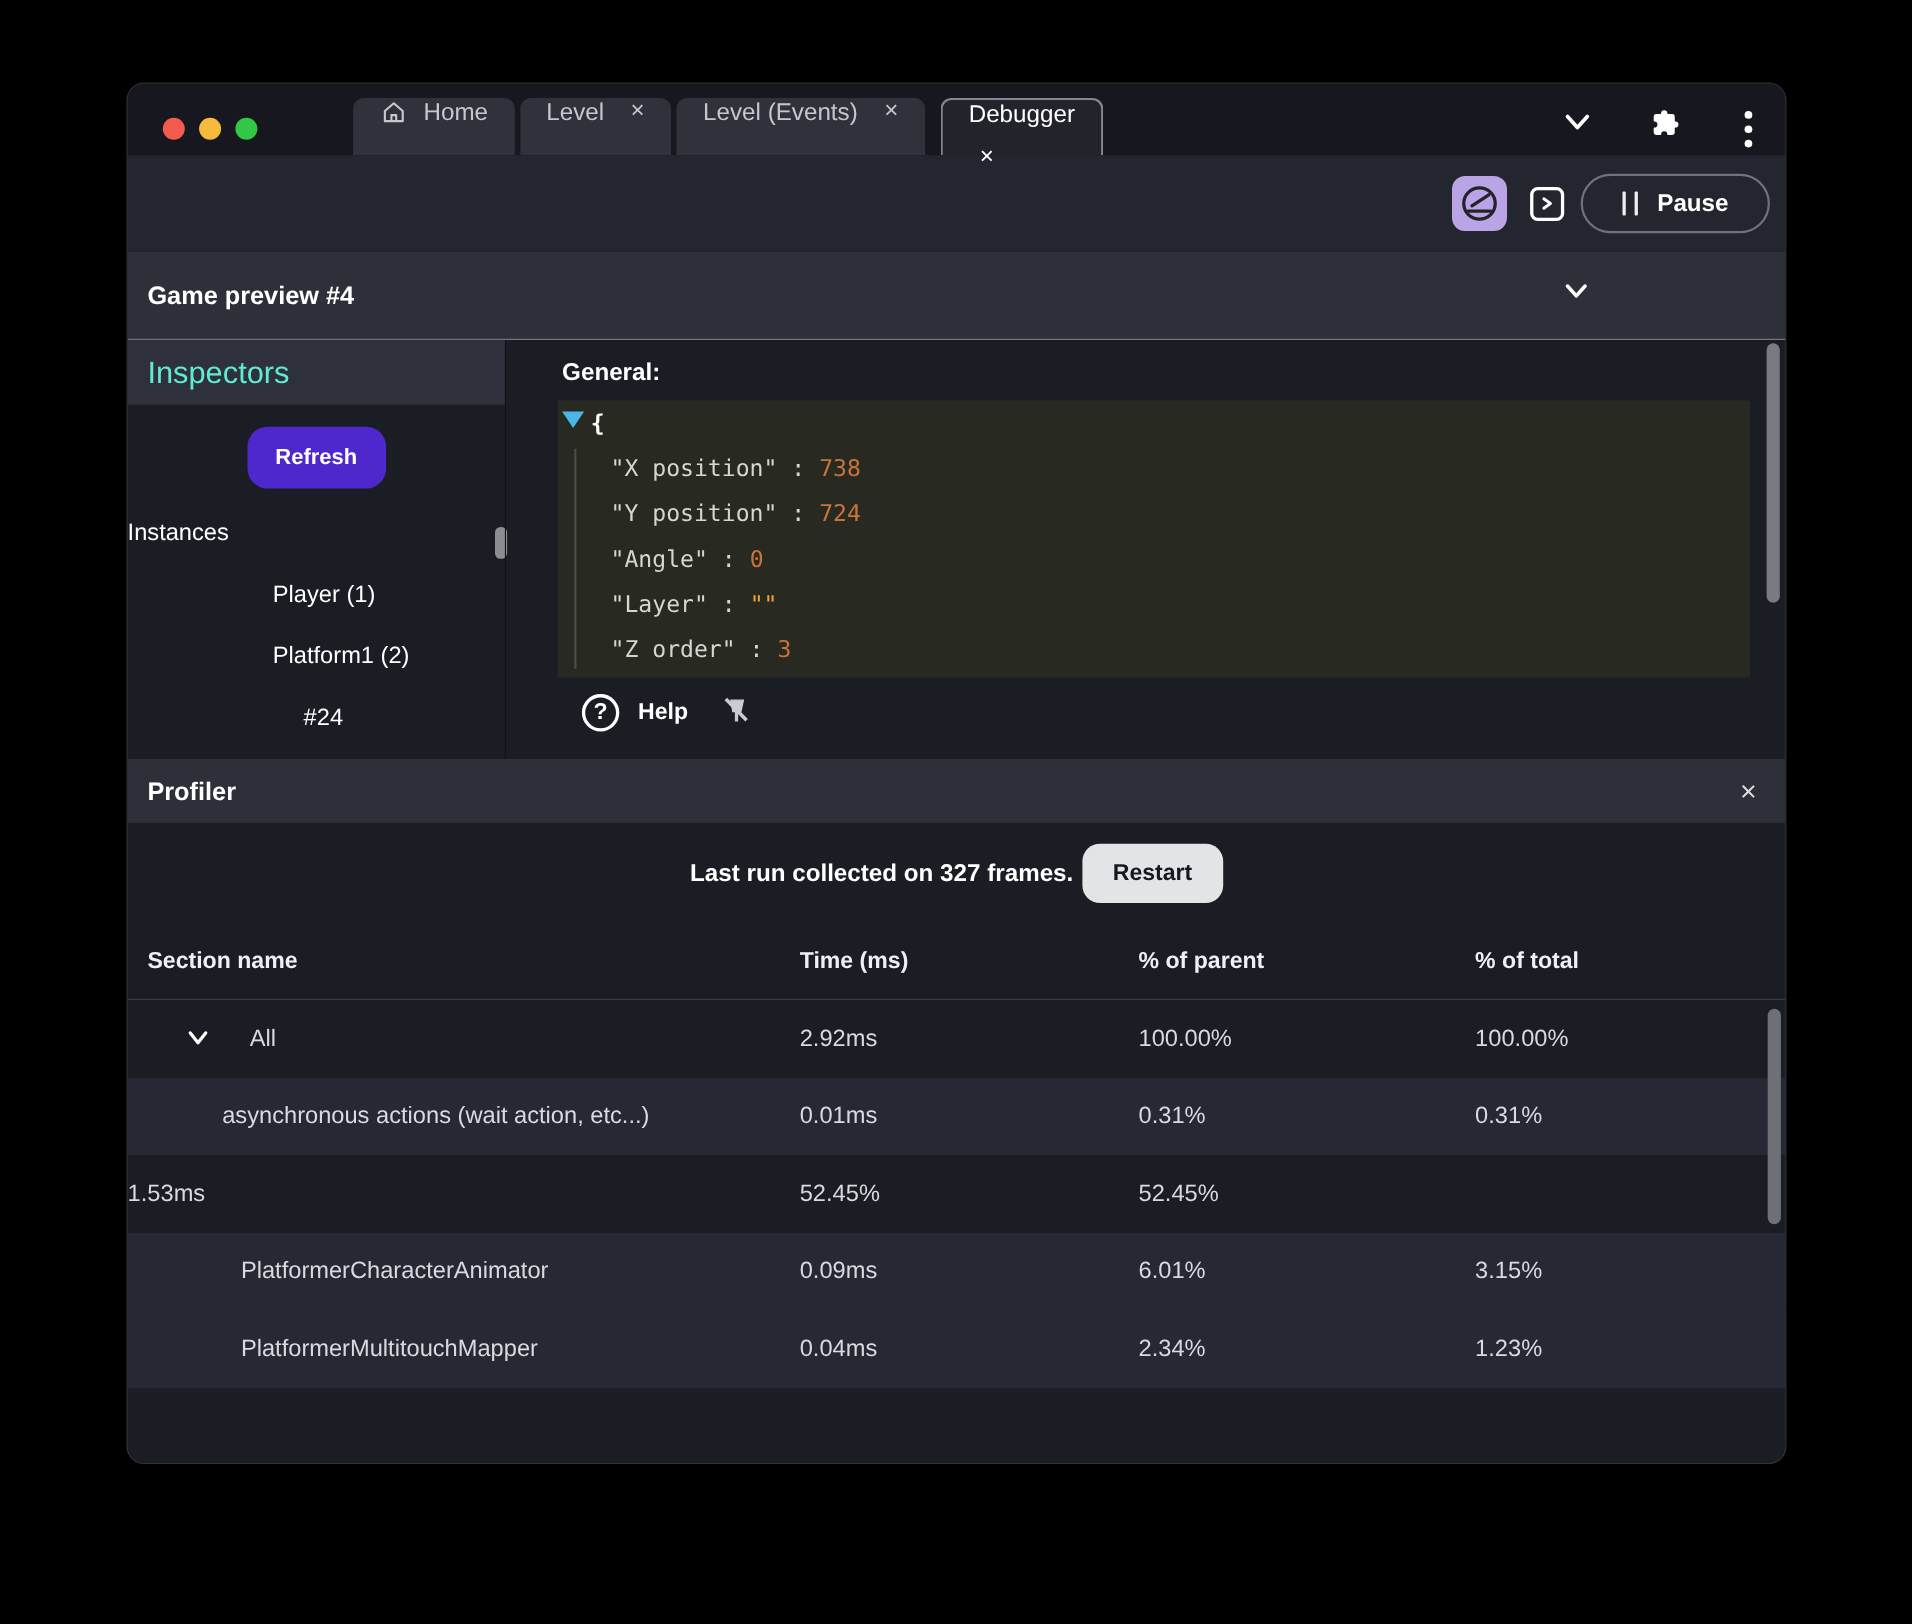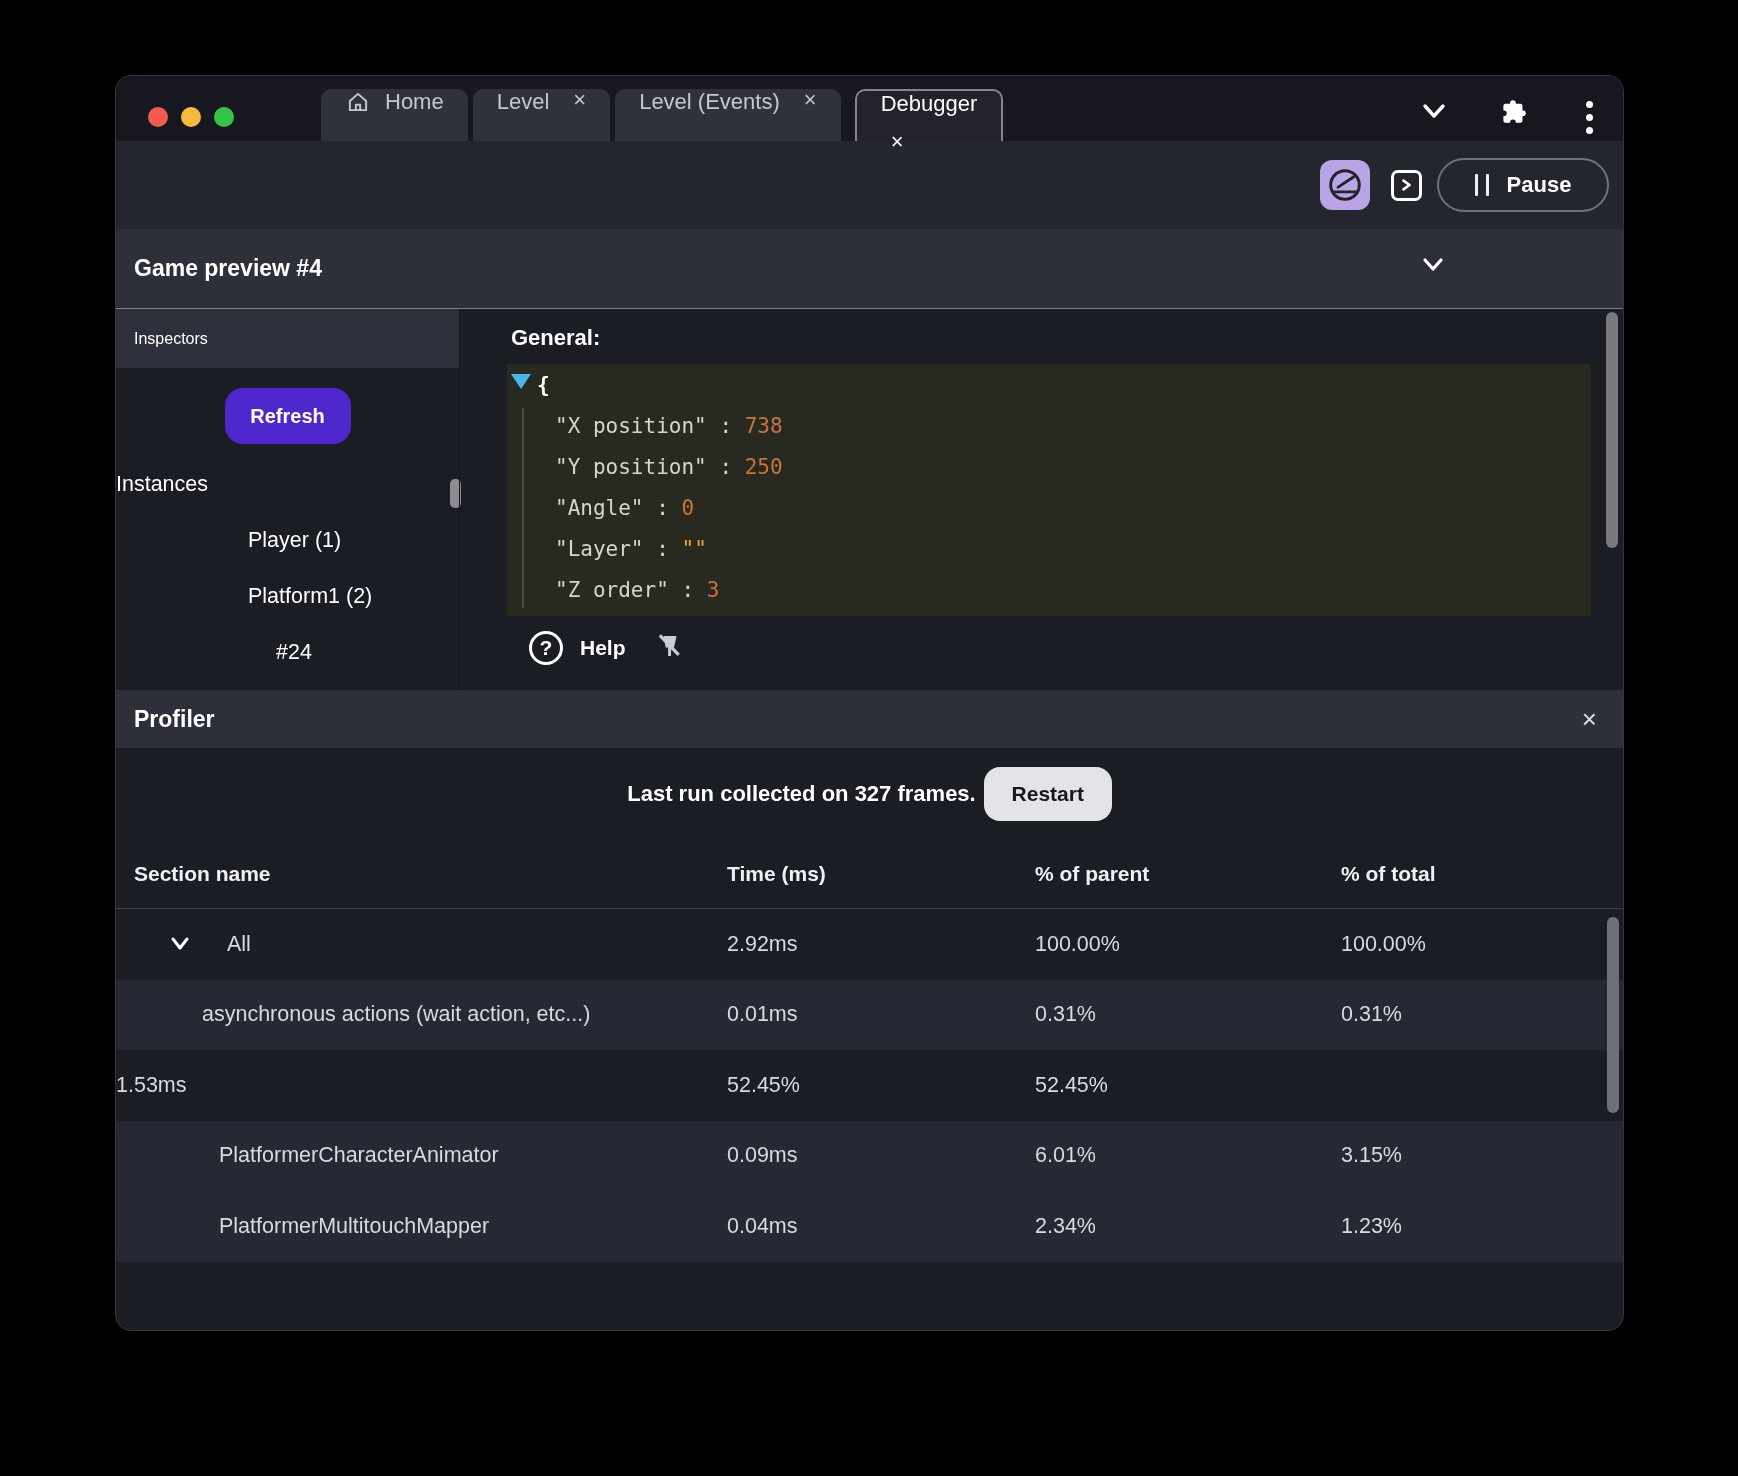--- a/index.html
+++ b/index.html
@@ -45,21 +45,21 @@
   .pause-bars{display:flex;gap:8px;}
   .pause-bars i{width:3px;height:22px;background:#eceef2;display:block;border-radius:1px;}
 
   
   .preview-header{height:80px;background:var(--header_bg);border-bottom:1px solid #7e8089;display:flex;align-items:center;padding-left:18px;position:relative;color:#fff;font-size:23px;font-weight:600;}
   .preview-chevron{position:absolute;right:178px;top:28px;cursor:pointer;}
 
   
   .content-row{display:flex;height:381px;}
   .inspectors{width:343px;position:relative;flex:none;}
-  .insp-header{height:59px;background:var(--subheader_bg);display:flex;align-items:center;padding-left:18px;color:#ffffff;font-size:16px;}
+  .insp-header{height:59px;background:var(--subheader_bg);display:flex;align-items:center;padding-left:18px;color:#5eead4;font-size:28px;}
   .refresh-btn{display:block;margin:20px auto 0;width:126px;height:56px;border-radius:18px;border:none;background:var(--accent);color:#fff;font-weight:bold;font-size:20px;cursor:pointer;font-family:inherit;}
   .tree-item{height:56px;line-height:56px;color:#fff;font-size:21.5px;cursor:pointer;white-space:nowrap;}
   .tree-item.lvl0{margin-top:12px;}
   .tree-item.lvl1{padding-left:132px;}
   .tree-item.lvl2{padding-left:160px;}
   .insp-scrollthumb{position:absolute;right:-2px;top:170px;width:11px;height:29px;border-radius:5px;background:#8c8d92;}
 
   .general{flex:1;position:relative;border-left:1px solid #121318;}
   .general-title{padding:16px 0 0 51px;color:#fff;font-size:22px;font-weight:600;}
   .json-box{margin:13px 32px 0 47px;height:252px;background:var(--json_bg);position:relative;font-family:"DejaVu Sans Mono",monospace;font-size:21px;color:var(--json_key);}
@@ -200,21 +200,21 @@
       <div class="general-title">General:</div>
       <div class="json-box">
         <span class="json-tri"></span>
         <span class="json-guide"></span>
         <div class="json-code">
           <div class="brace">{</div>
           <div class="json-line">
             <span class="k">"X position"</span> <span>:</span> <span class="num">738</span>
           </div>
           <div class="json-line">
-            <span class="k">"Y position"</span> <span>:</span> <span class="num">250</span>
+            <span class="k">"Y position"</span> <span>:</span> <span class="num">724</span>
           </div>
           <div class="json-line">
             <span class="k">"Angle"</span> <span>:</span> <span class="num">0</span>
           </div>
           <div class="json-line">
             <span class="k">"Layer"</span> <span>:</span> <span class="str">""</span>
           </div>
           <div class="json-line">
             <span class="k">"Z order"</span> <span>:</span> <span class="num">3</span>
           </div>

